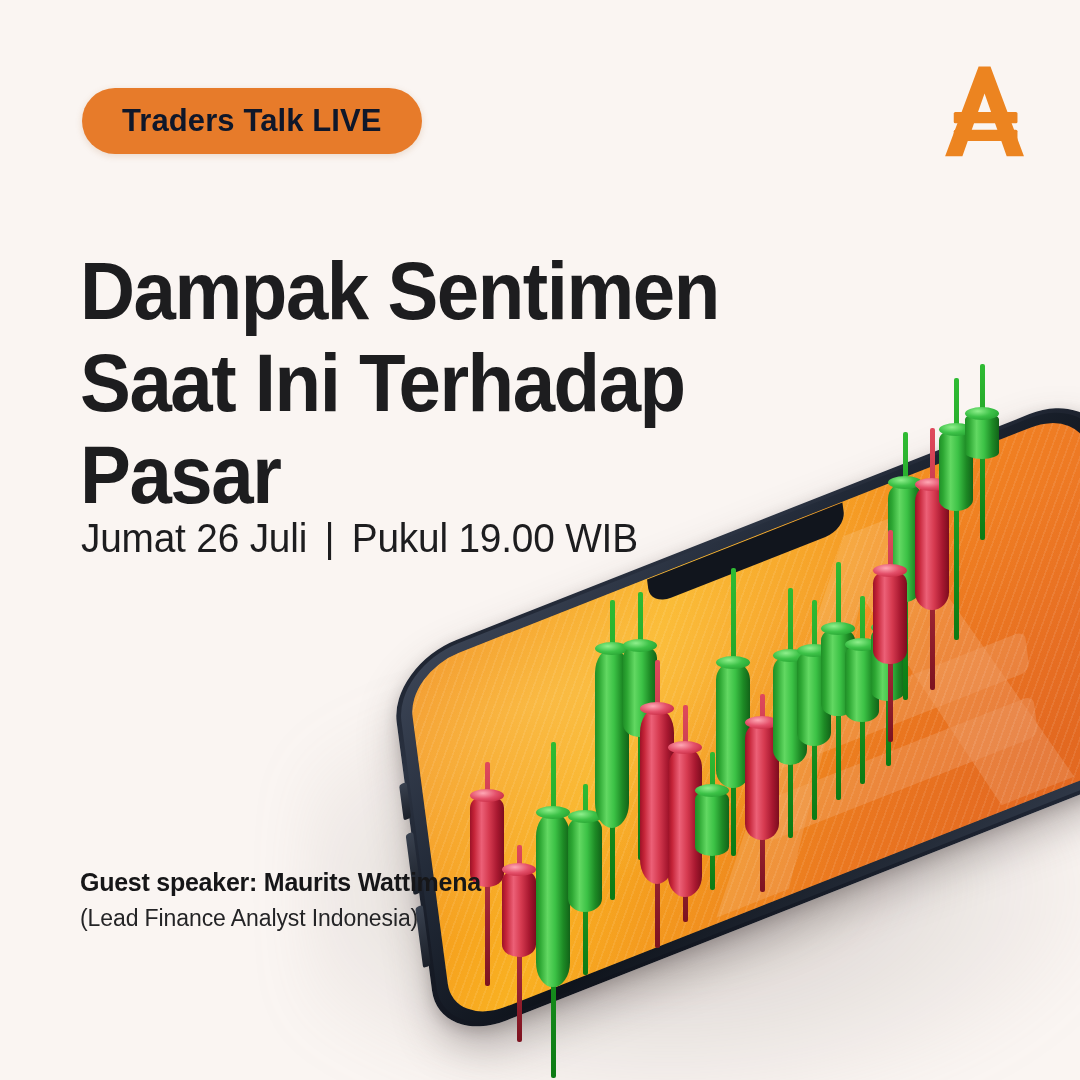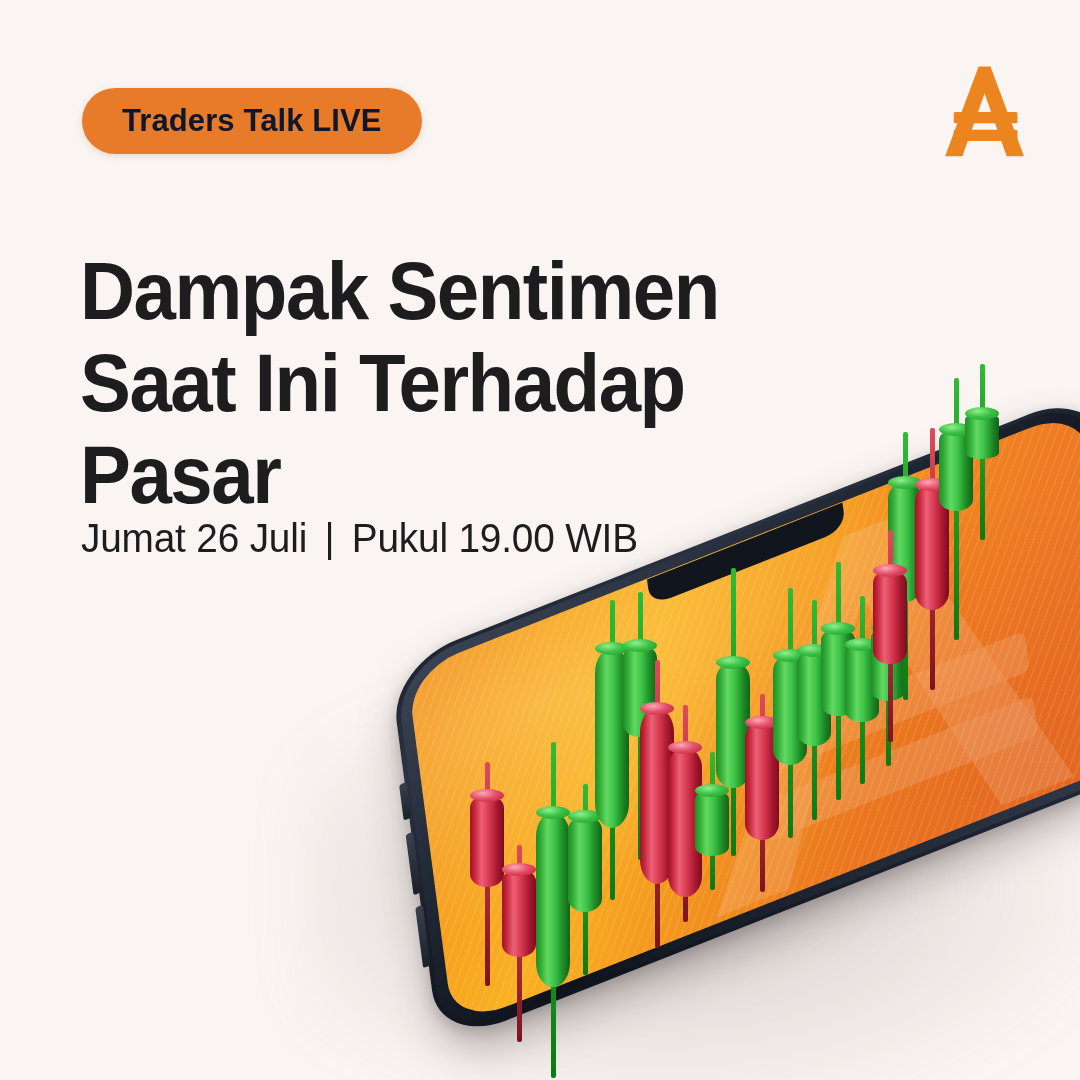--- a/index.html
+++ b/index.html
@@ -397,20 +397,24 @@
     <span class="hl-line">Pasar</span>
   </h1>
 
   <div class="subtitle">
     <span>Jumat 26 Juli</span>
     <span class="sep">|</span>
     <span>Pukul 19.00 WIB</span>
   </div>
 
   <div class="credits">
+    <div class="credit-block">
+      <div class="credit-name">Guest speaker: Maurits Wattimena</div>
+      <div class="credit-role">(Lead Finance Analyst Indonesia)</div>
+    </div>
   </div>
 
   <svg class="brand-logo" viewBox="0 0 200 200">
     <g id="brand-logo-shape" fill="#ec8420">
       <path d="M90 14 h22 l62 166 h-32 l-41 -116 l-41 116 h-32 z"></path>
       <rect x="44" y="98" width="118" height="21" rx="3"></rect>
       <rect x="44" y="131" width="118" height="21" rx="3"></rect>
     </g>
   </svg>
 

